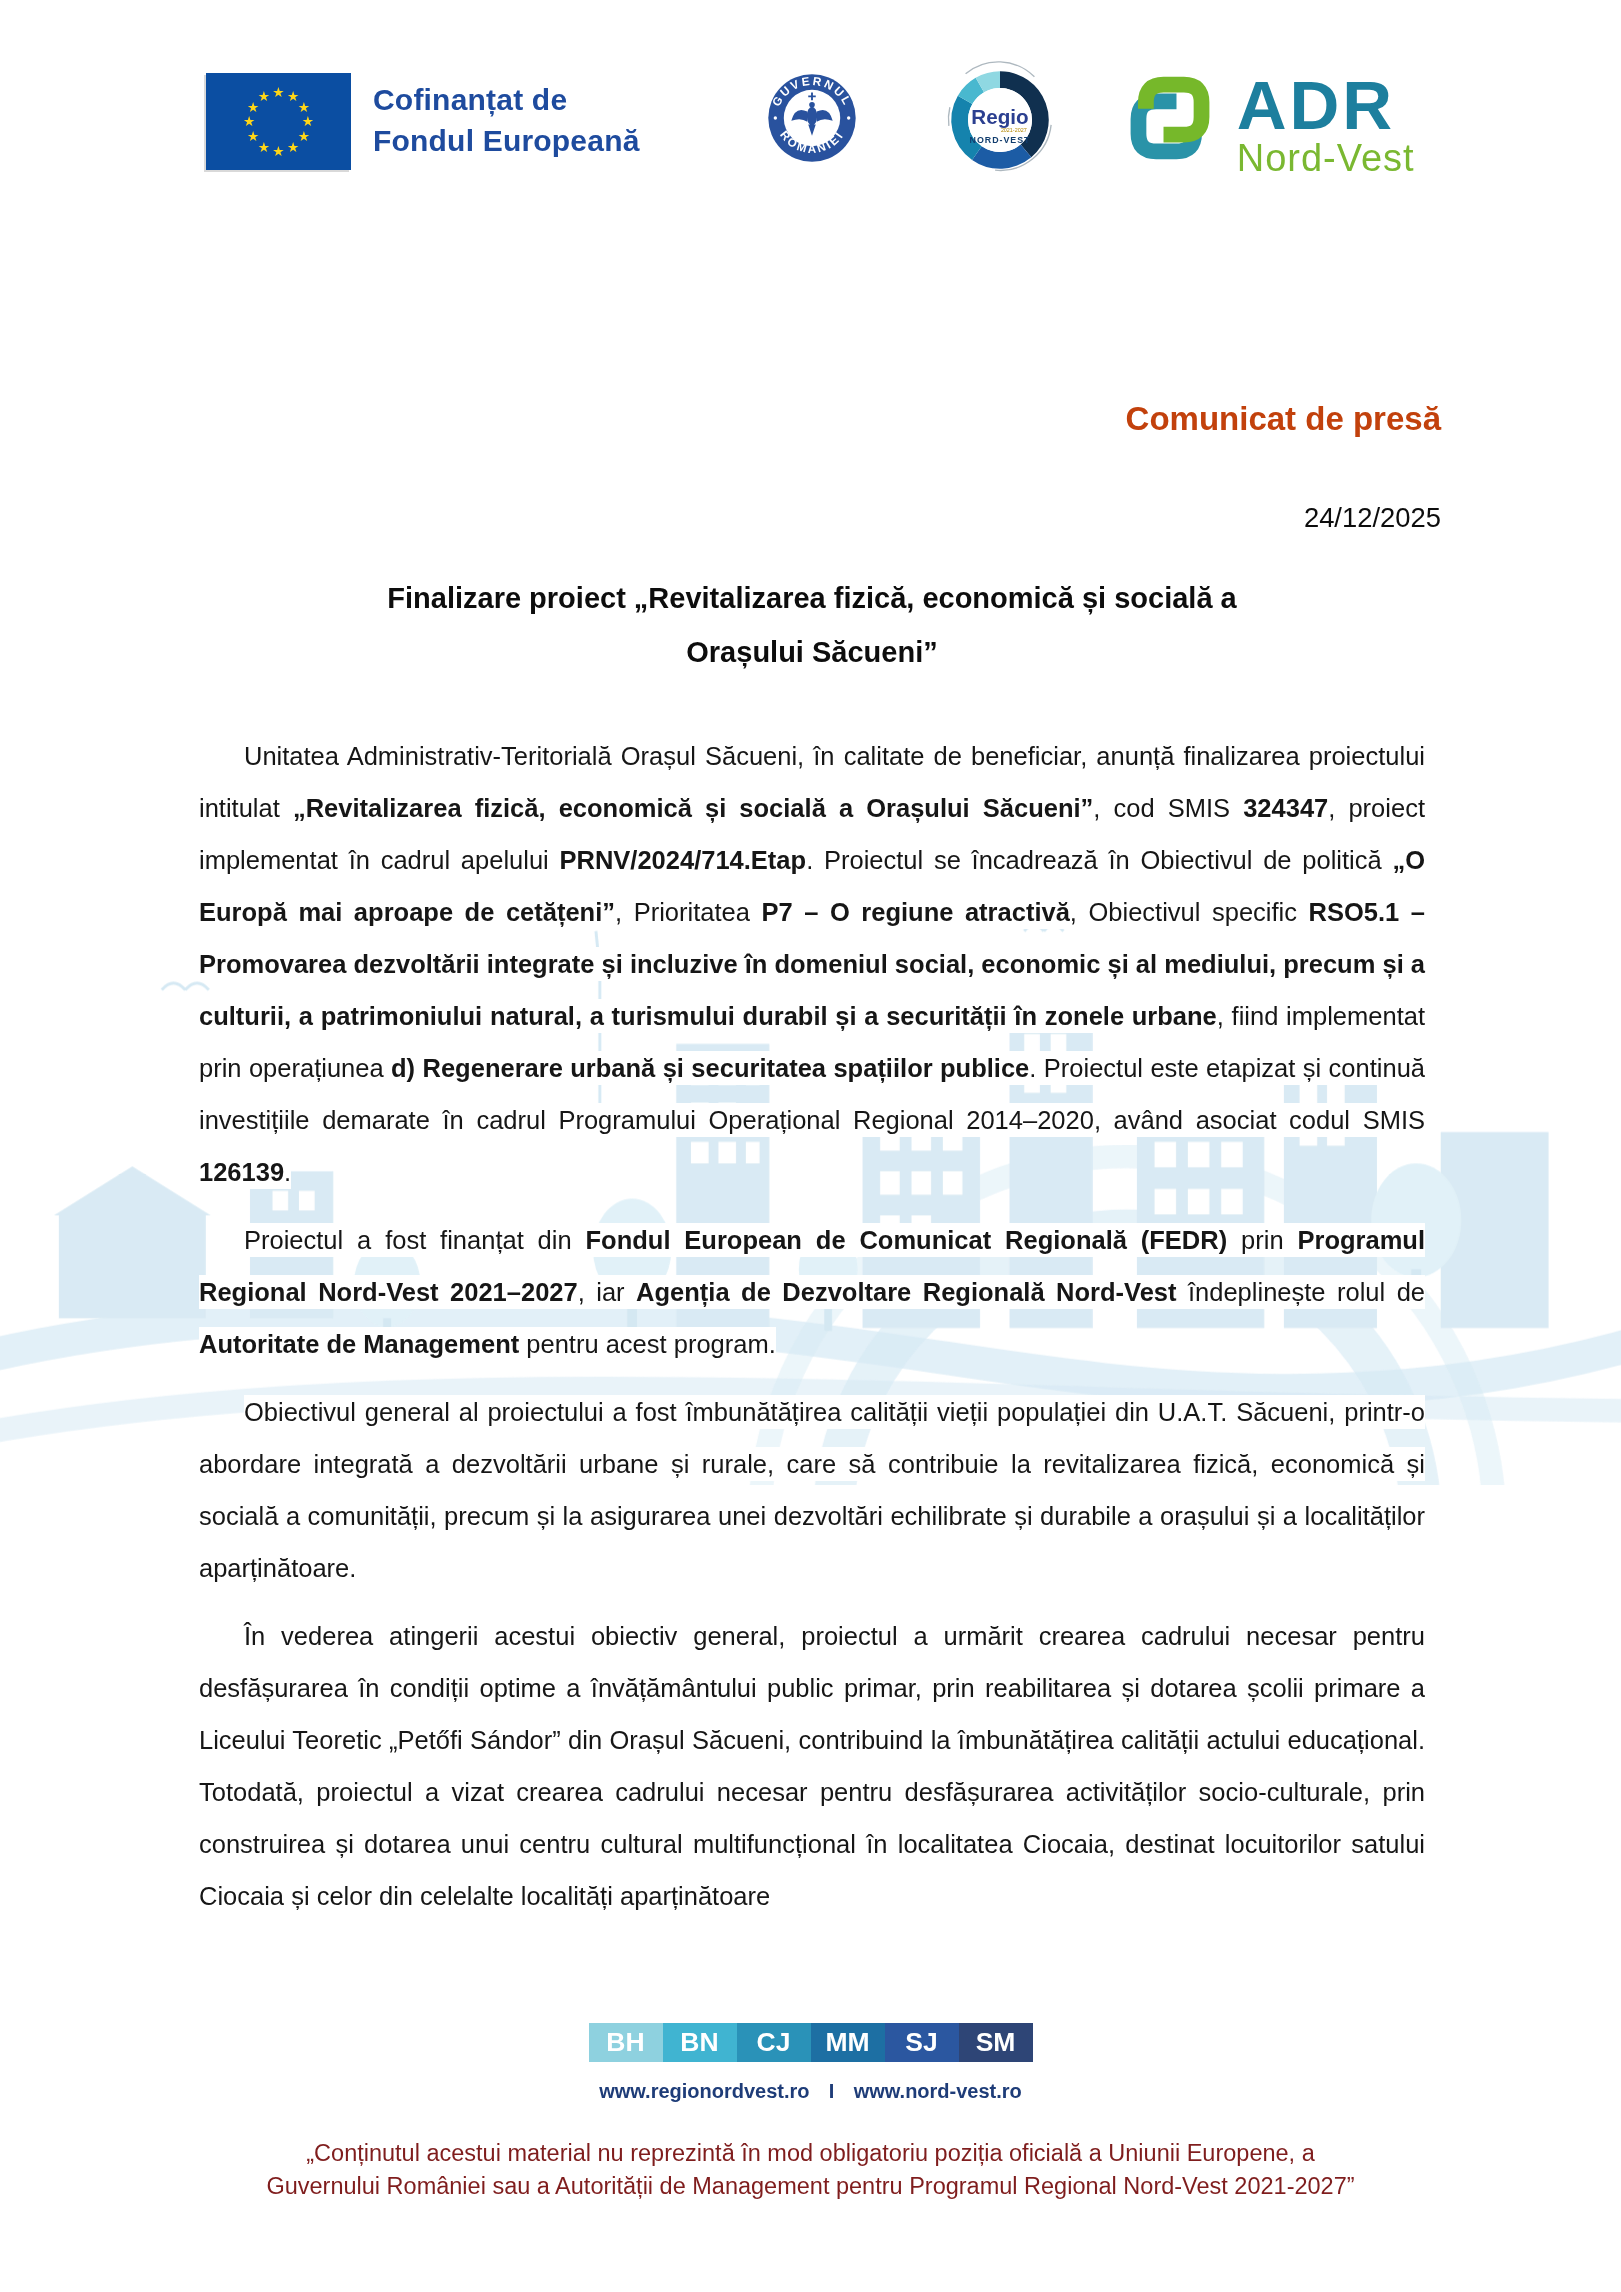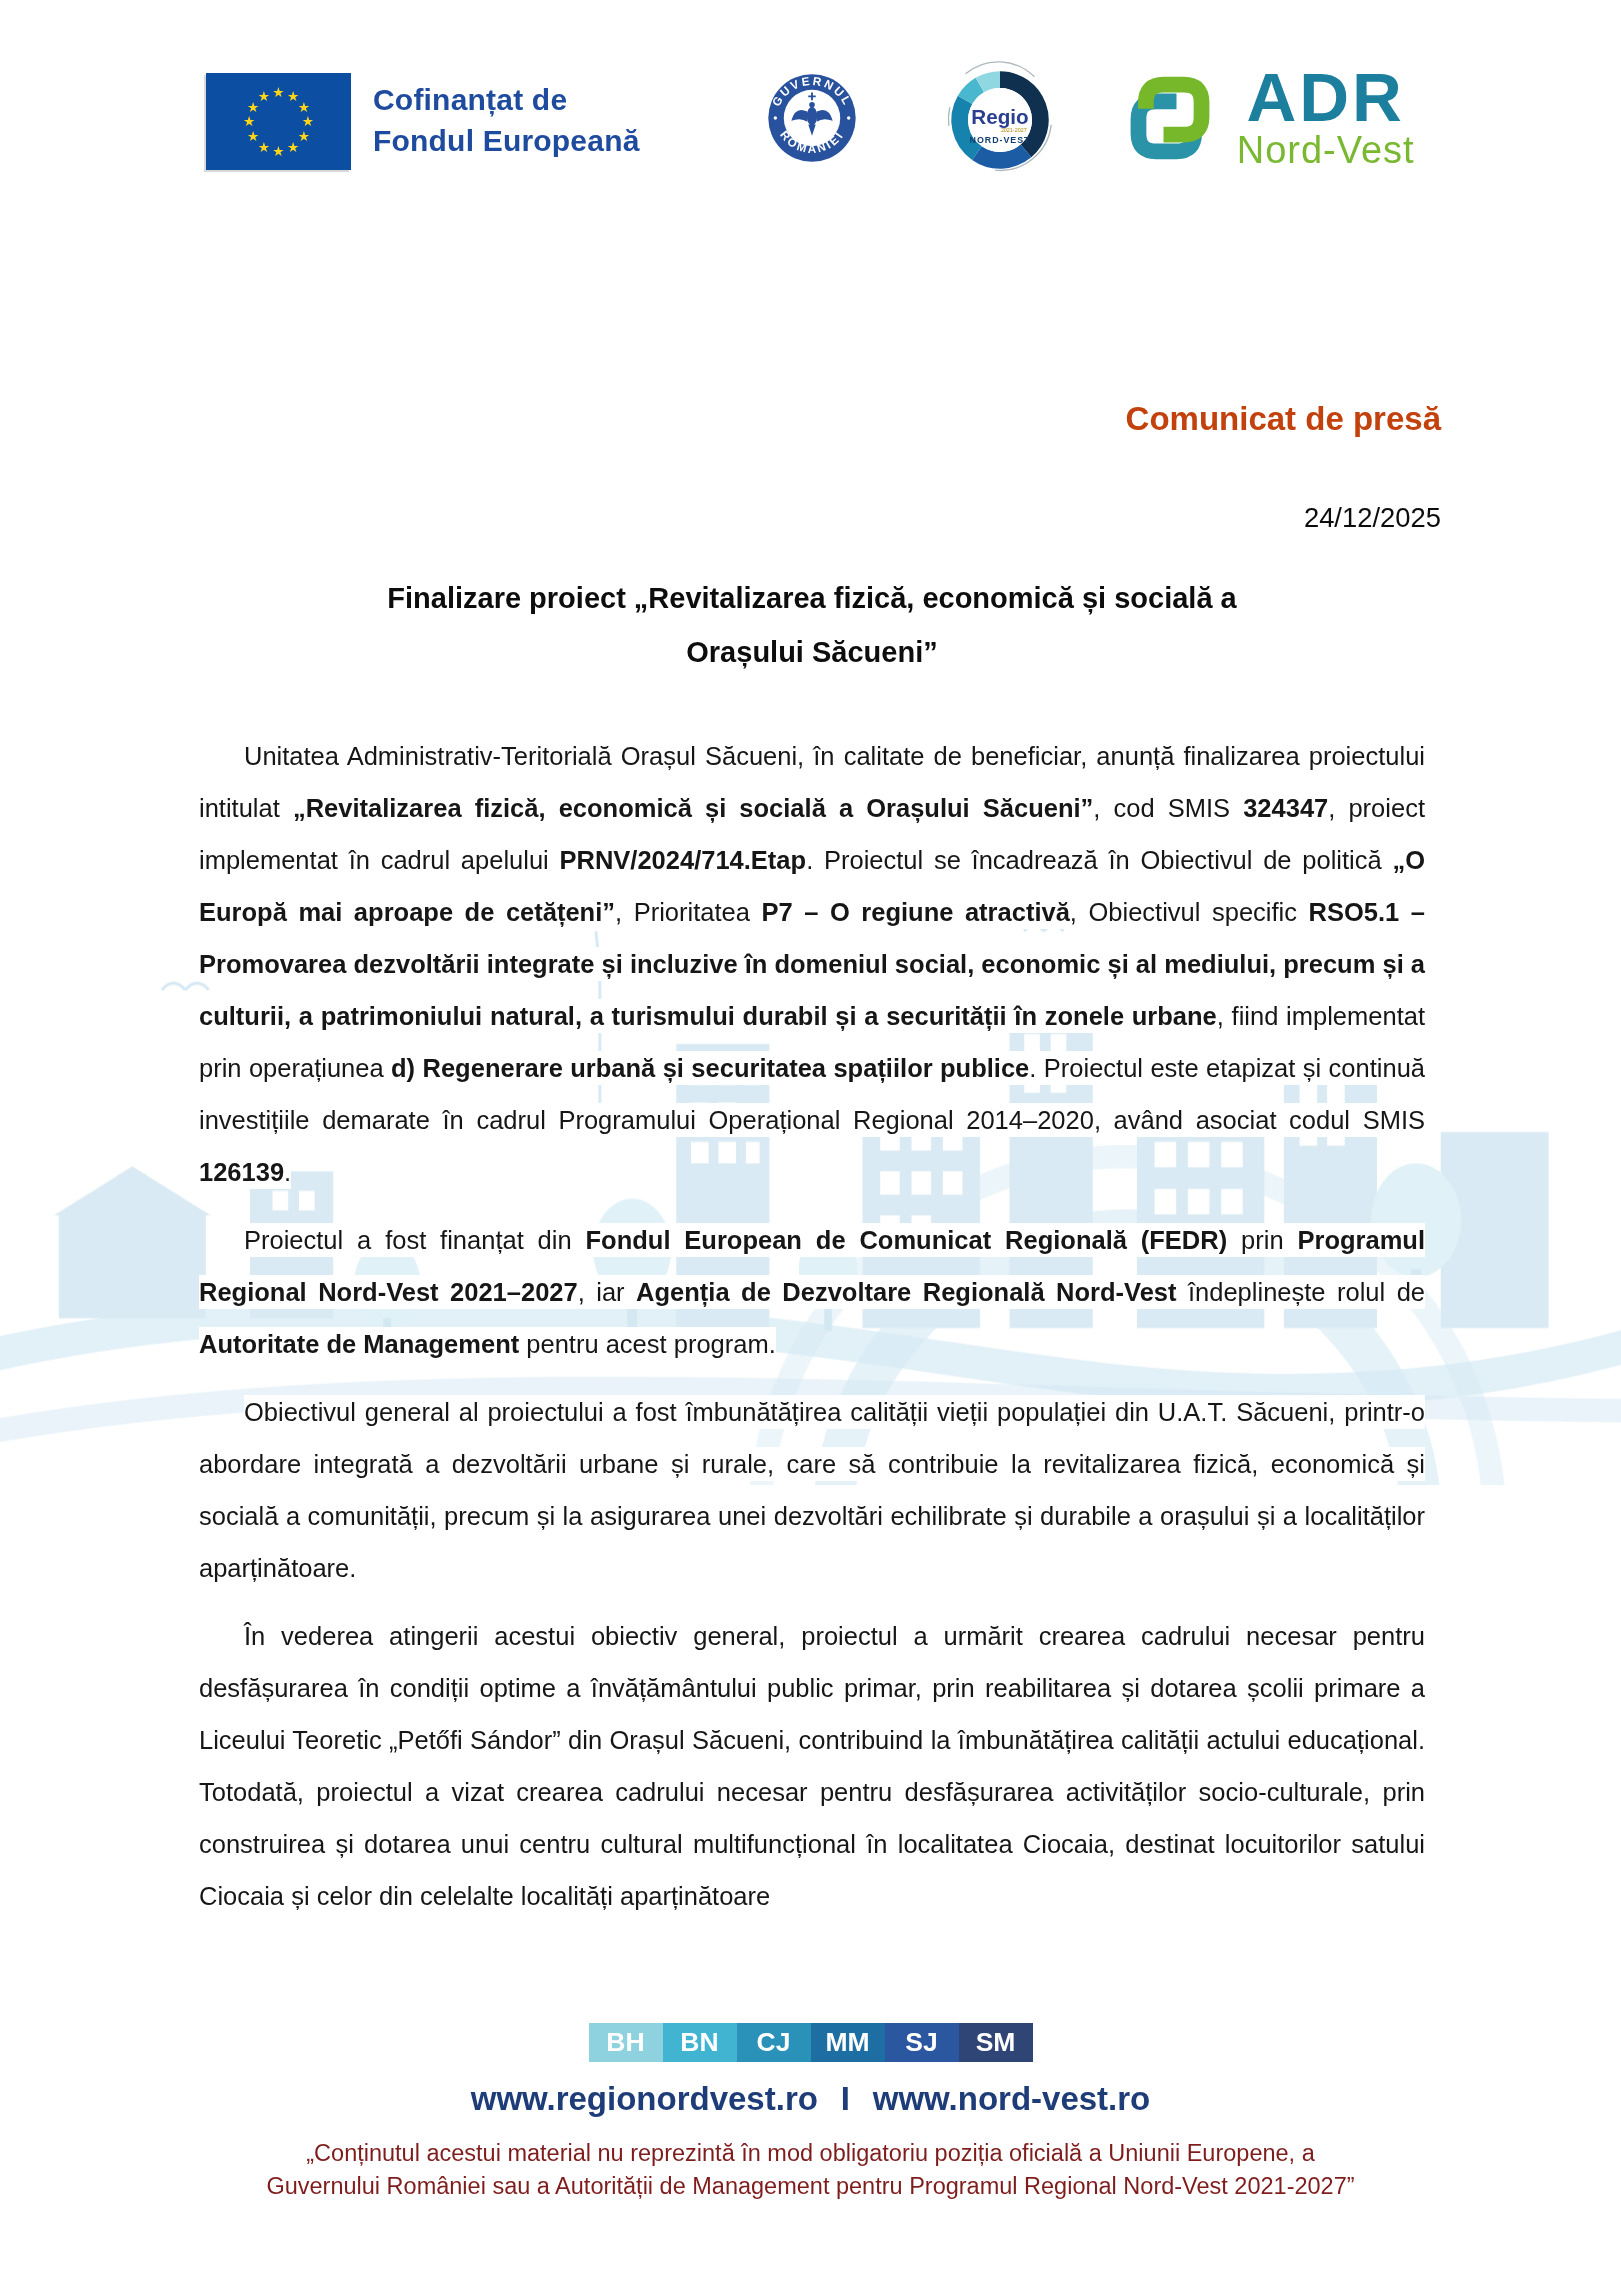--- a/index.html
+++ b/index.html
@@ -9,37 +9,37 @@
     margin:0 auto;
   }
   
   .header{position:absolute;left:206px;top:57px;width:1239px;height:127px;z-index:3;}
   .eu-flag{position:absolute;left:0;top:15.7px;width:145px;height:97px;box-shadow:-2px 2px 0 #d9d9d9;}
   .eu-label{position:absolute;left:167px;top:21.6px;font-weight:bold;color:#1e4b9e;font-size:30px;line-height:41px;letter-spacing:0.2px;}
   .gov-seal{position:absolute;left:559px;top:13.7px;width:94px;height:94px;}
   .regio-logo{position:absolute;left:735px;top:3.9px;width:118px;height:118px;}
   .adr{position:absolute;left:913px;top:9.8px;display:flex;align-items:flex-start;}
   .adr-icon{width:102px;height:102px;}
-  .adr-text{margin-left:15.7px;margin-top:0;text-align:center;}
+  .adr-text{margin-left:15.7px;margin-top:8px;}
   .adr-name{font-size:69px;line-height:61px;font-weight:bold;color:#1d7f9e;letter-spacing:2.9px;}
   .adr-region{font-size:38px;line-height:41px;color:#7ab831;margin-top:2px;letter-spacing:1px;}
   
   .watermark{position:absolute;left:0;top:877px;width:1621px;height:608px;z-index:0;pointer-events:none;}
   
   .main{position:absolute;left:183px;top:400px;width:1258px;z-index:2;}
   .doc-title{text-align:right;font-size:33px;font-weight:bold;color:#c2410c;}
   .doc-date{text-align:right;font-size:27.4px;margin-top:64px;color:#0d0d0d;}
   .doc-subtitle{text-align:center;font-size:29px;font-weight:bold;line-height:54px;margin-top:37px;color:#0d0d0d;}
   .body-text{margin-top:51px;font-size:25.5px;line-height:52px;text-align:justify;}
   .para{margin:16px;text-indent:45px;}
   .para span,.para b{background:#ffffff;padding:2.9px 0;}
   
   .county-strip{position:absolute;top:2023px;left:0;width:100%;text-align:center;font-size:0;z-index:2;}
   .county{display:inline-block;width:74px;height:39px;line-height:39px;color:#fff;font-weight:bold;font-size:26.5px;text-align:center;vertical-align:top;}
-  .sites{position:absolute;top:2080px;left:0;width:100%;text-align:center;font-weight:bold;font-size:33px;color:#1e3c78;z-index:2;}
+  .sites{position:absolute;top:2080px;left:0;width:100%;text-align:center;font-weight:bold;font-size:20px;color:#1e3c78;z-index:2;}
   .sites .sep{margin:0 13.7px;}
   .disclaimer{position:absolute;top:2137px;left:252px;width:1117px;text-align:center;font-size:23.5px;line-height:33px;color:#7f1d1d;z-index:2;}
 </style>
 </head>
 <body>
 
 <div class="page">
 
   <div class="header">
 

